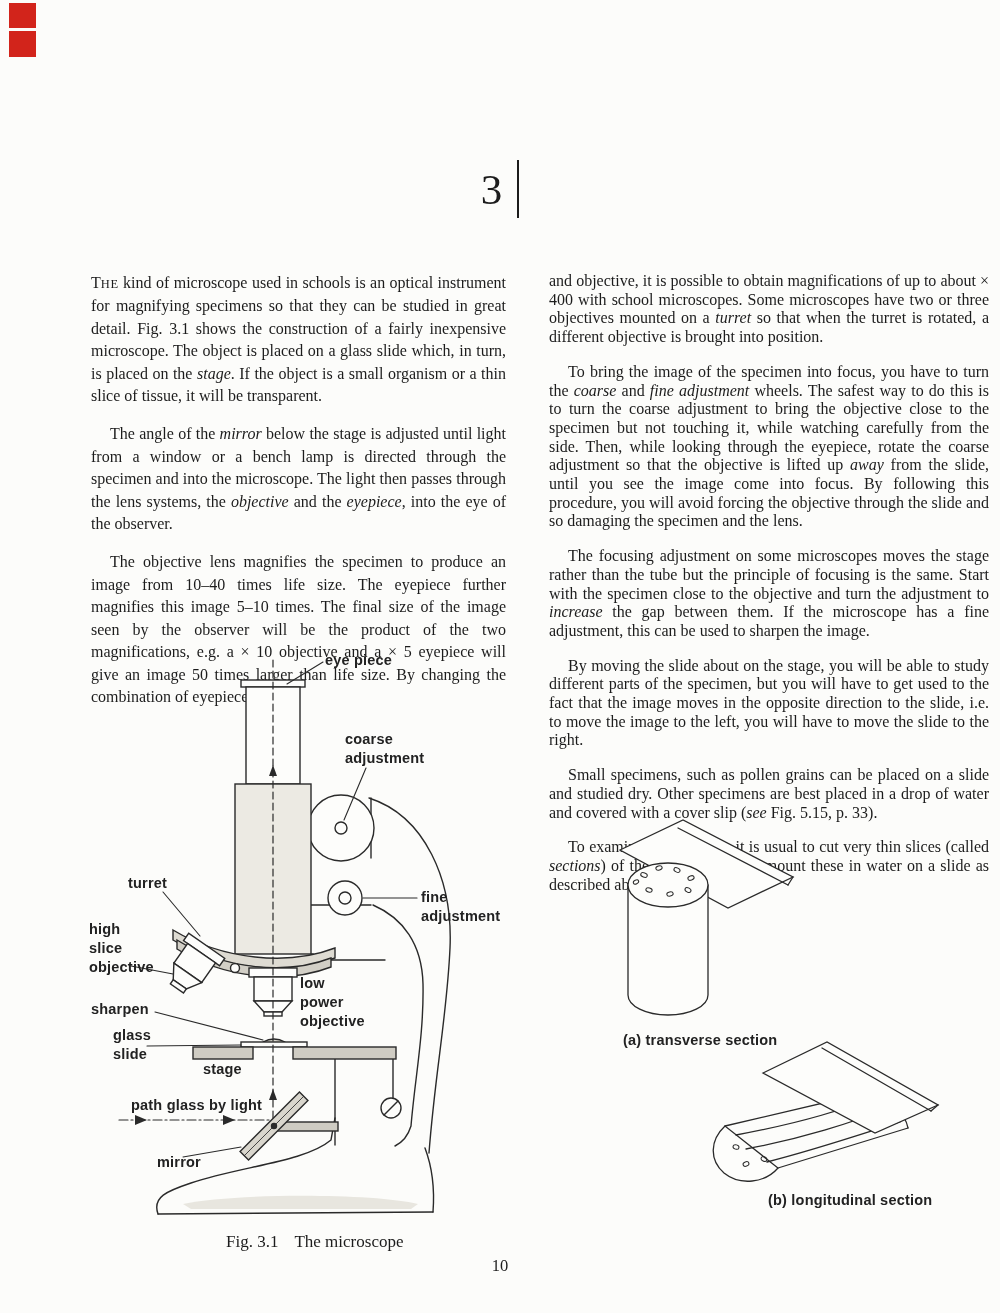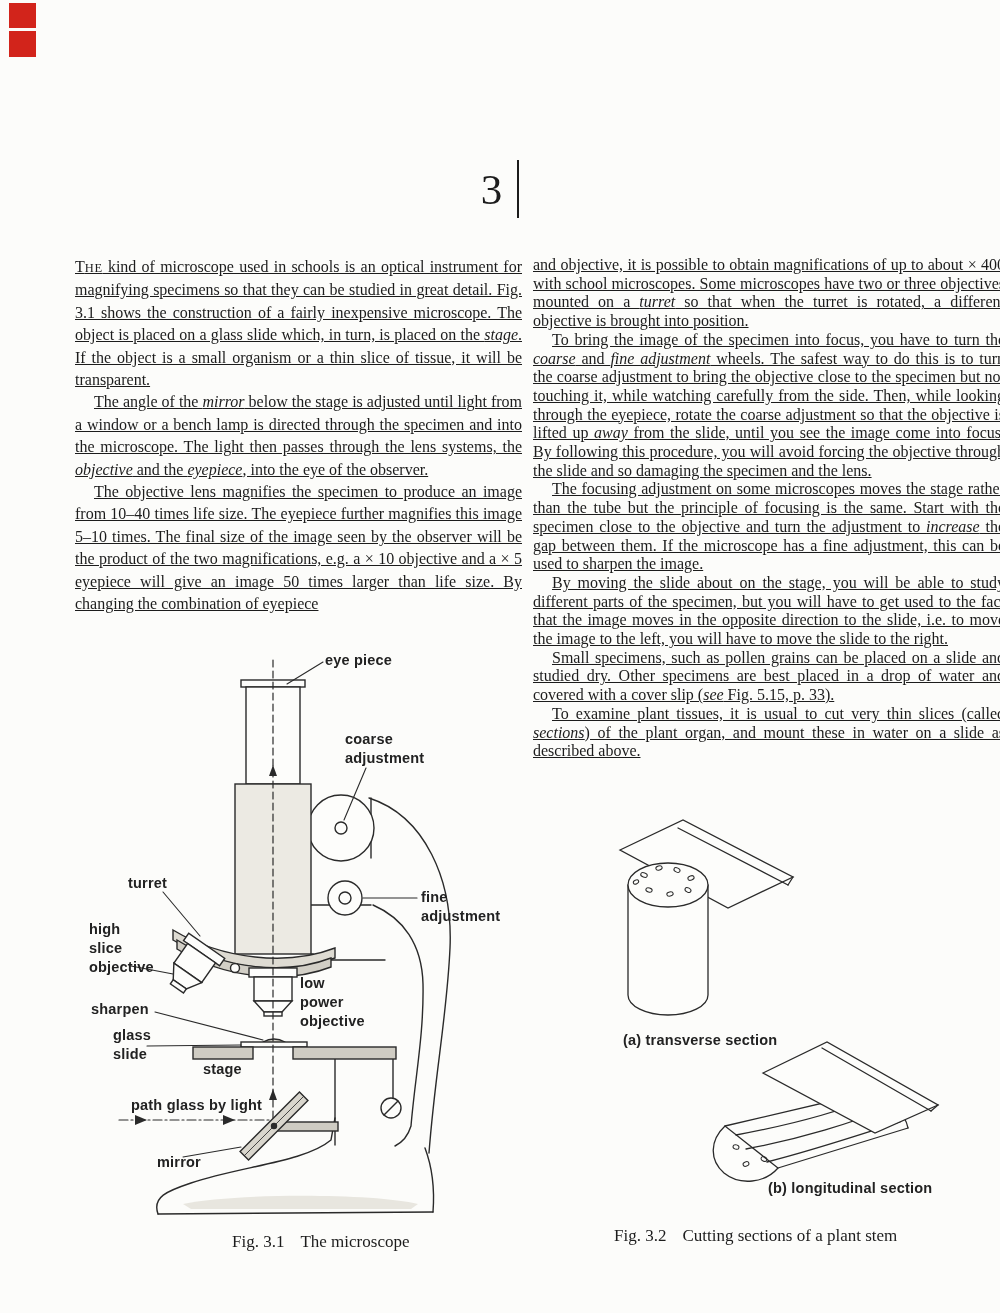--- a/index.html
+++ b/index.html
@@ -9,21 +9,21 @@
   #redmark-top{top:3px;}
   #redmark-bottom{top:31px;height:26px;}
   .title-row{position:absolute;top:160px;left:0;right:0;display:flex;justify-content:center;
              align-items:center;gap:15px;}
   .chapter-num{font-size:43px;line-height:1;}
   .title-bar{width:2px;height:58px;background:#1c1c1c;}
   .title-text{font-size:40px;letter-spacing:0.5px;white-space:nowrap;}
   .col{position:absolute;top:256px;font-size:16px;text-align:justify;}
   .col-left{left:75px;width:447px;line-height:22.4px;}
   .col-right{left:533px;width:472px;line-height:18.7px;}
-  .para{margin:0;text-decoration:underline;}
+  .para{margin:16px;}
   .para.indent{text-indent:19px;}
   .it{font-style:italic;}
   .sc{font-size:12.5px;letter-spacing:0.6px;}
   .fig{position:absolute;}
   #fig1{left:73px;top:648px;width:452px;height:600px;}
   #fig2{left:560px;top:795px;width:440px;height:430px;}
   .fig svg{position:absolute;left:0;top:0;}
   .figlabel{position:absolute;font-family:"Liberation Sans",sans-serif;font-weight:600;
             font-size:14.5px;line-height:19px;color:#222;white-space:pre-line;letter-spacing:0.2px;}
   .caption{position:absolute;font-size:17px;white-space:nowrap;}
@@ -191,23 +191,21 @@
         <path d="M176,340 C230,330 280,316 312,303"></path>
         <path d="M186,354 C240,344 295,327 325,314"></path>
         <path d="M207,367 C255,355 305,338 340,327"></path>
 
         <polygon points="203,278 267,247 378,310 315,338" fill="#fdfdfb"></polygon>
         <line x1="262" y1="253" x2="371" y2="316"></line>
         <line x1="378" y1="310" x2="371" y2="316"></line>
       </g>
     </svg>
     <div class="figlabel" style="left:63px;top:236px;">(a) transverse section</div>
-    <div class="figlabel" style="left:208px;top:384px;">(b) longitudinal section</div>
-  </div>
-
-  <div class="caption" style="left:232px;top:1232px;">
+    <div class="figlabel" style="left:208px;top:396px;">(b) longitudinal section</div>
+  </div>
+
+  <div class="caption" style="left:226px;top:1232px;">
     <span>Fig. 3.1</span><span class="cap-gap"></span><span>The microscope</span>
   </div>
-  <div class="caption" style="left:614px;top:1226px;">
-    <span>Fig. 3.2</span><span class="cap-gap"></span><span>Cutting sections of a plant stem</span>
-  </div>
-
+
+  <div class="pagenum">10</div>
 </div>
 
 </body></html>

